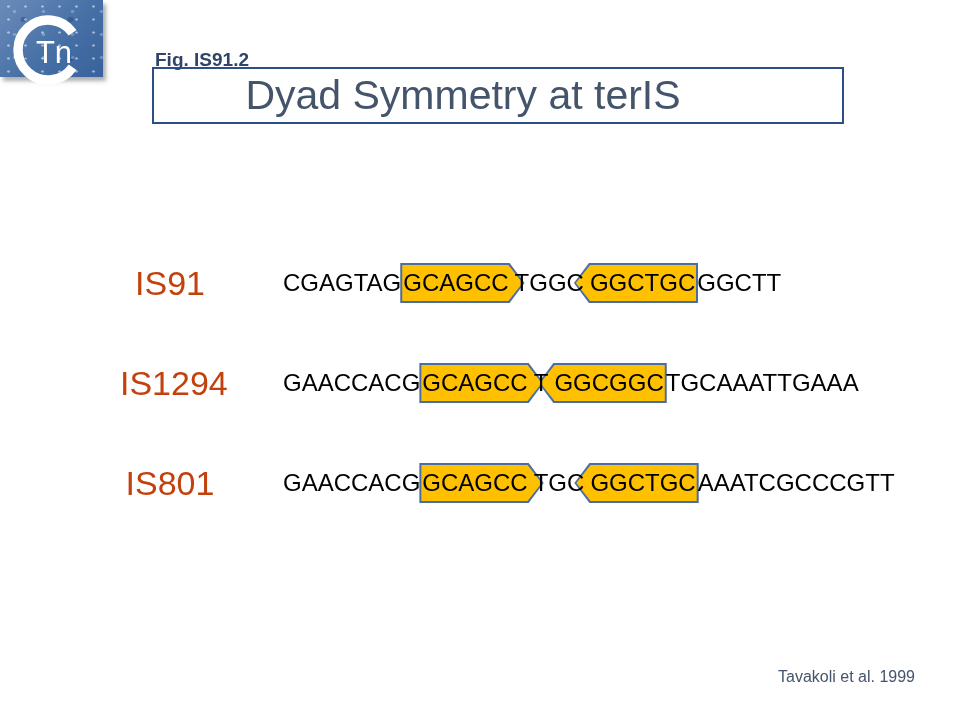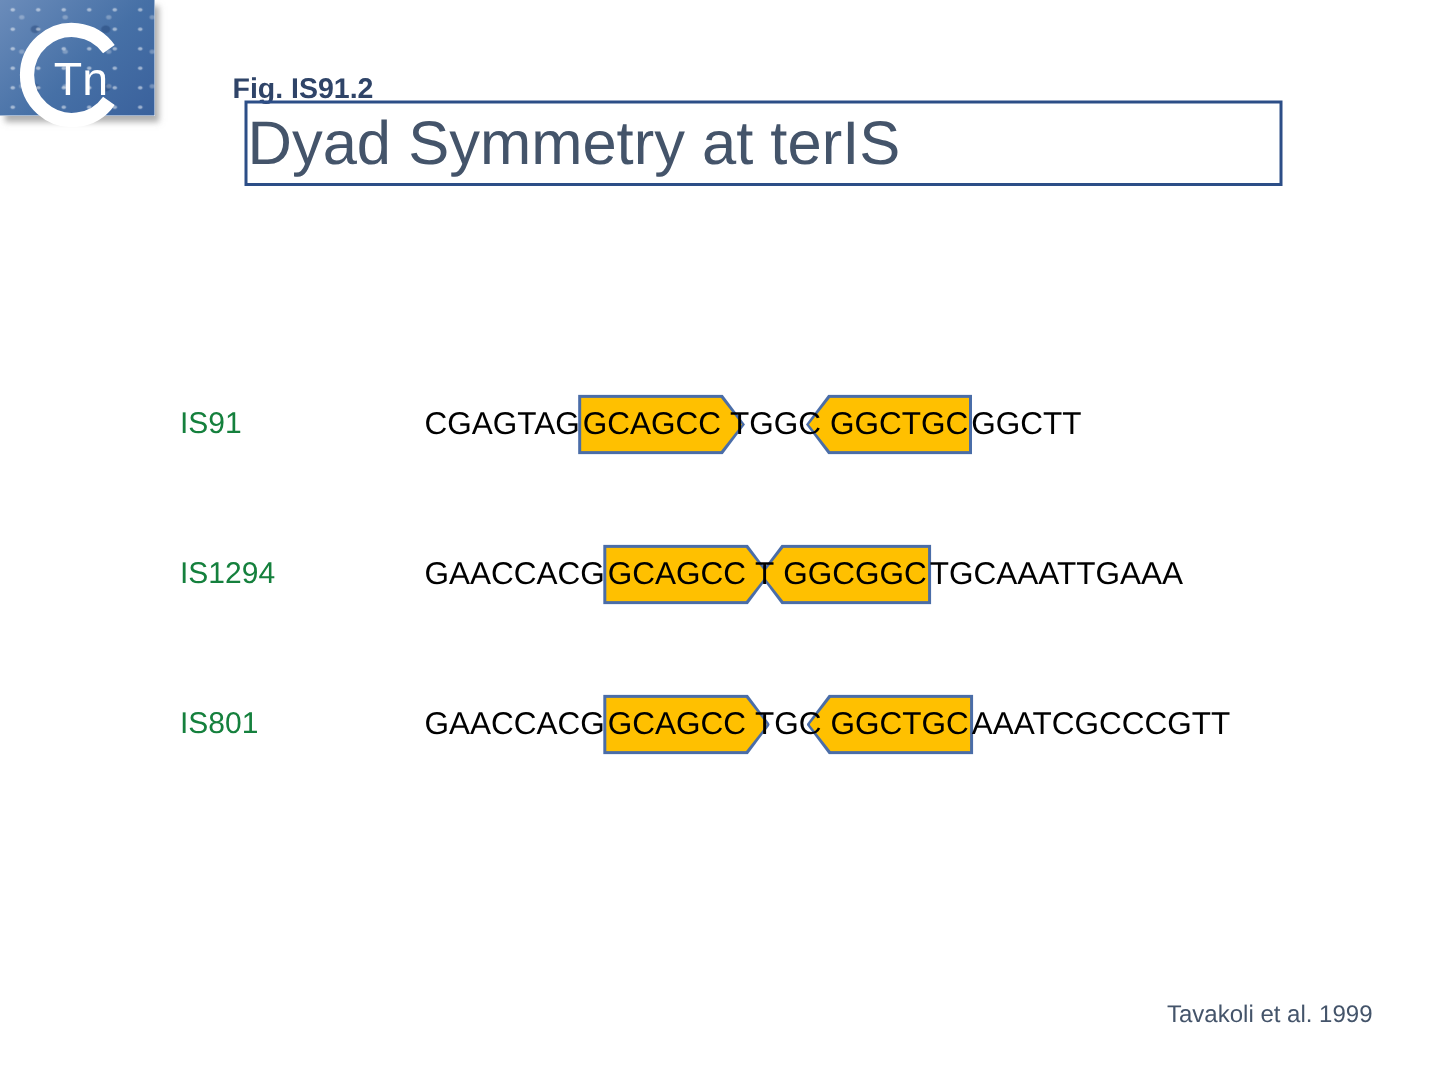--- a/index.html
+++ b/index.html
@@ -19,42 +19,42 @@
     box-shadow:3px 4px 4px rgba(110,110,110,.55);
   }
   .logo svg{position:absolute;left:0;top:0;}
   
   .fig-label{
     position:absolute;left:155px;top:8px;
     font-size:19px;font-weight:600;color:var(--fig-label,#2F4468);margin-top:41px;
   }
   
   .title-box{
-    position:absolute;left:163px;top:67px;width:688px;height:53px;
+    position:absolute;left:152px;top:67px;width:688px;height:53px;
     border:2px solid var(--title-border,#2C4E87);
-    display:flex;align-items:center;justify-content:flex-start;
+    display:flex;align-items:center;justify-content:center;
   }
   .title{
     font-size:41px;color:var(--title-text,#44546A);
     margin-right:70px;white-space:nowrap;
   }
   
   .rows{position:absolute;left:0;top:0;width:100%;height:100%;}
   .seq-row{position:absolute;left:0;width:100%;height:42px;}
   .seq-row:nth-child(1){top:262px;}
   .seq-row:nth-child(2){top:362px;}
   .seq-row:nth-child(3){top:462px;}
   .seq-label{
-    position:absolute;left:120px;width:100px;text-align:left;
+    position:absolute;left:120px;width:100px;text-align:center;
     top:50%;transform:translateY(-50%);
-    font-size:20px;color:#15803d;
+    font-size:34px;color:#c2410c;
   }
   .seq{
     position:absolute;left:283px;top:50%;transform:translateY(-50%);
-    font-size:21px;color:#000;white-space:nowrap;
+    font-size:24px;color:#000;white-space:nowrap;
   }
   .base{display:inline;}
   .hl{display:inline-block;position:relative;}
   .hl .txt{position:relative;z-index:1;}
   .hl.right{margin-left:2px;margin-right:6px;}
   .hl.left{margin-left:6px;margin-right:2px;}
   .hl::before,.hl::after{content:"";position:absolute;}
   .hl::before{z-index:-2;background:var(--highlight-border,#4A6DA8);}
   .hl::after{z-index:-1;background:var(--highlight-fill,#FFC000);}
   .hl.right::before{

